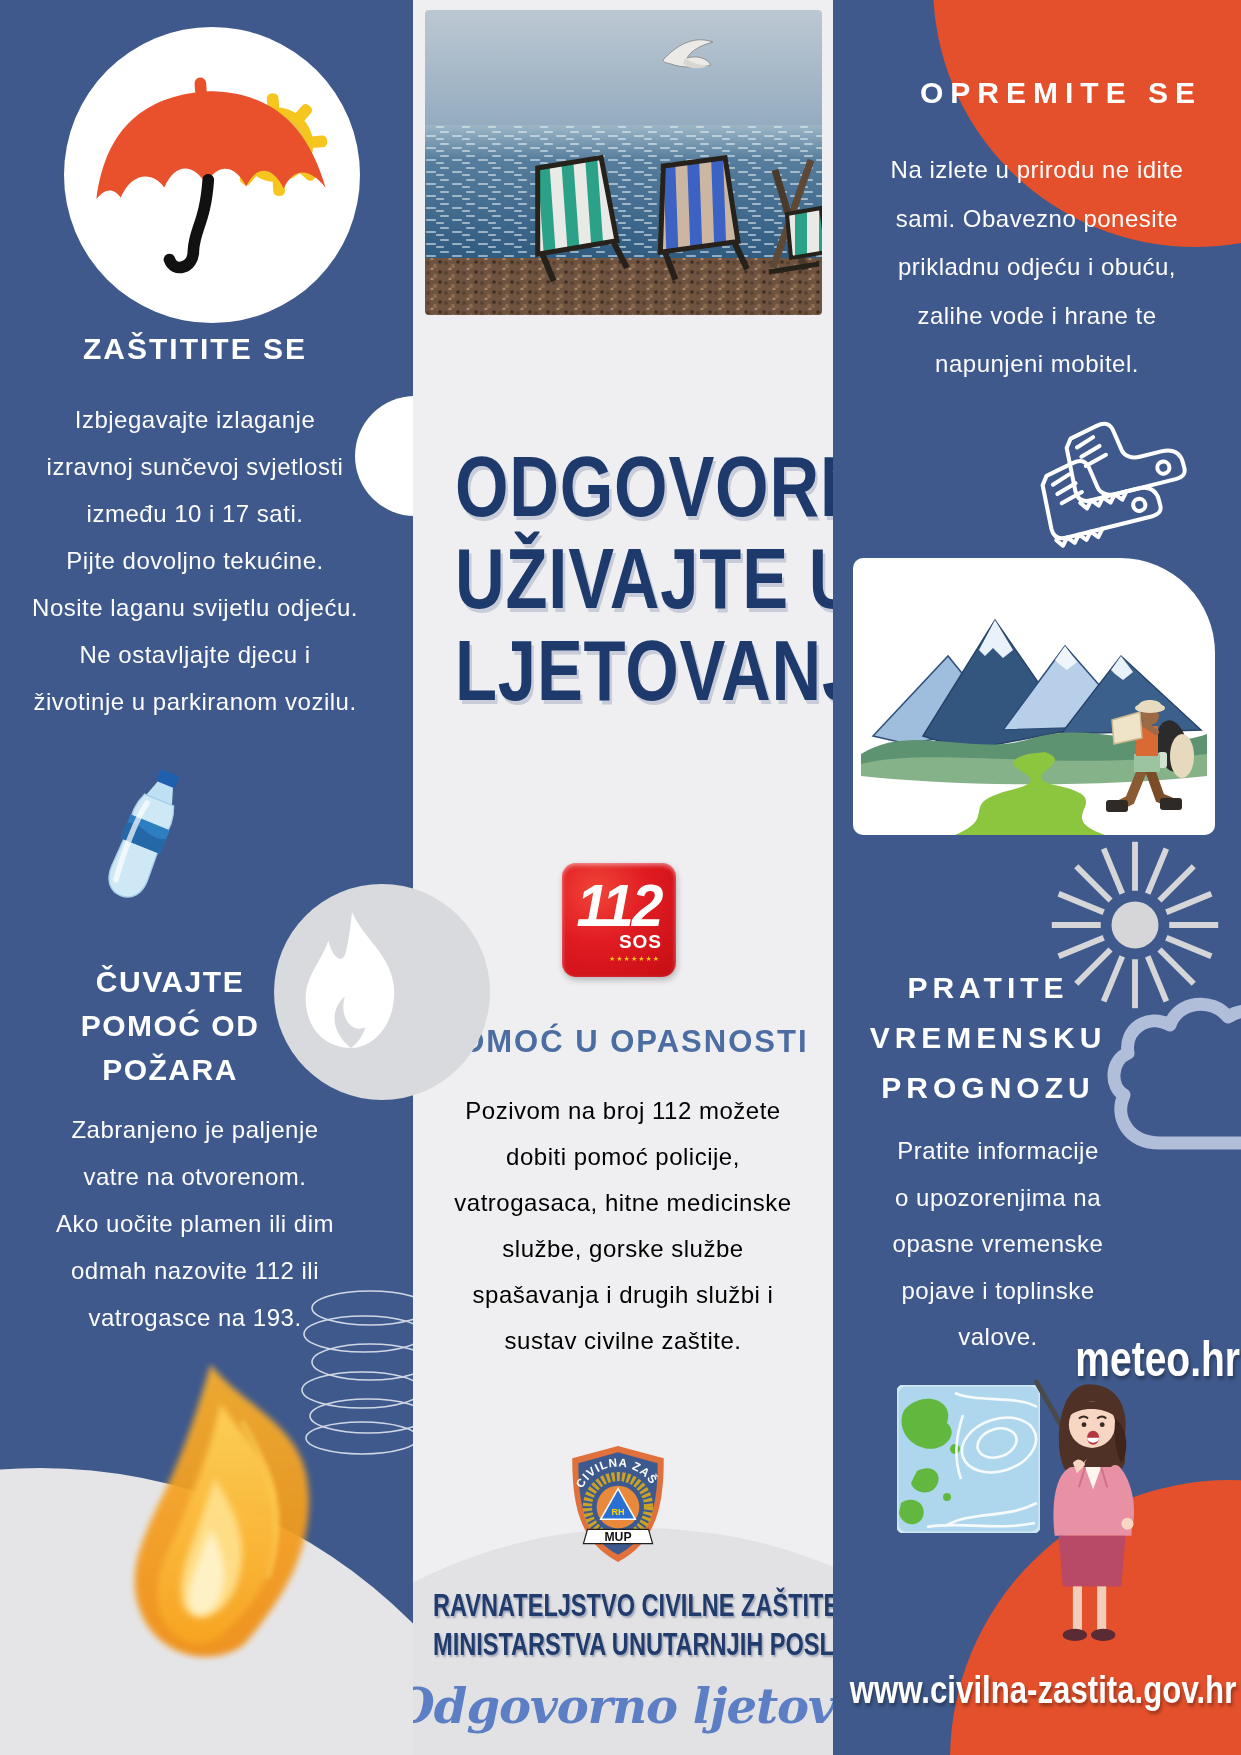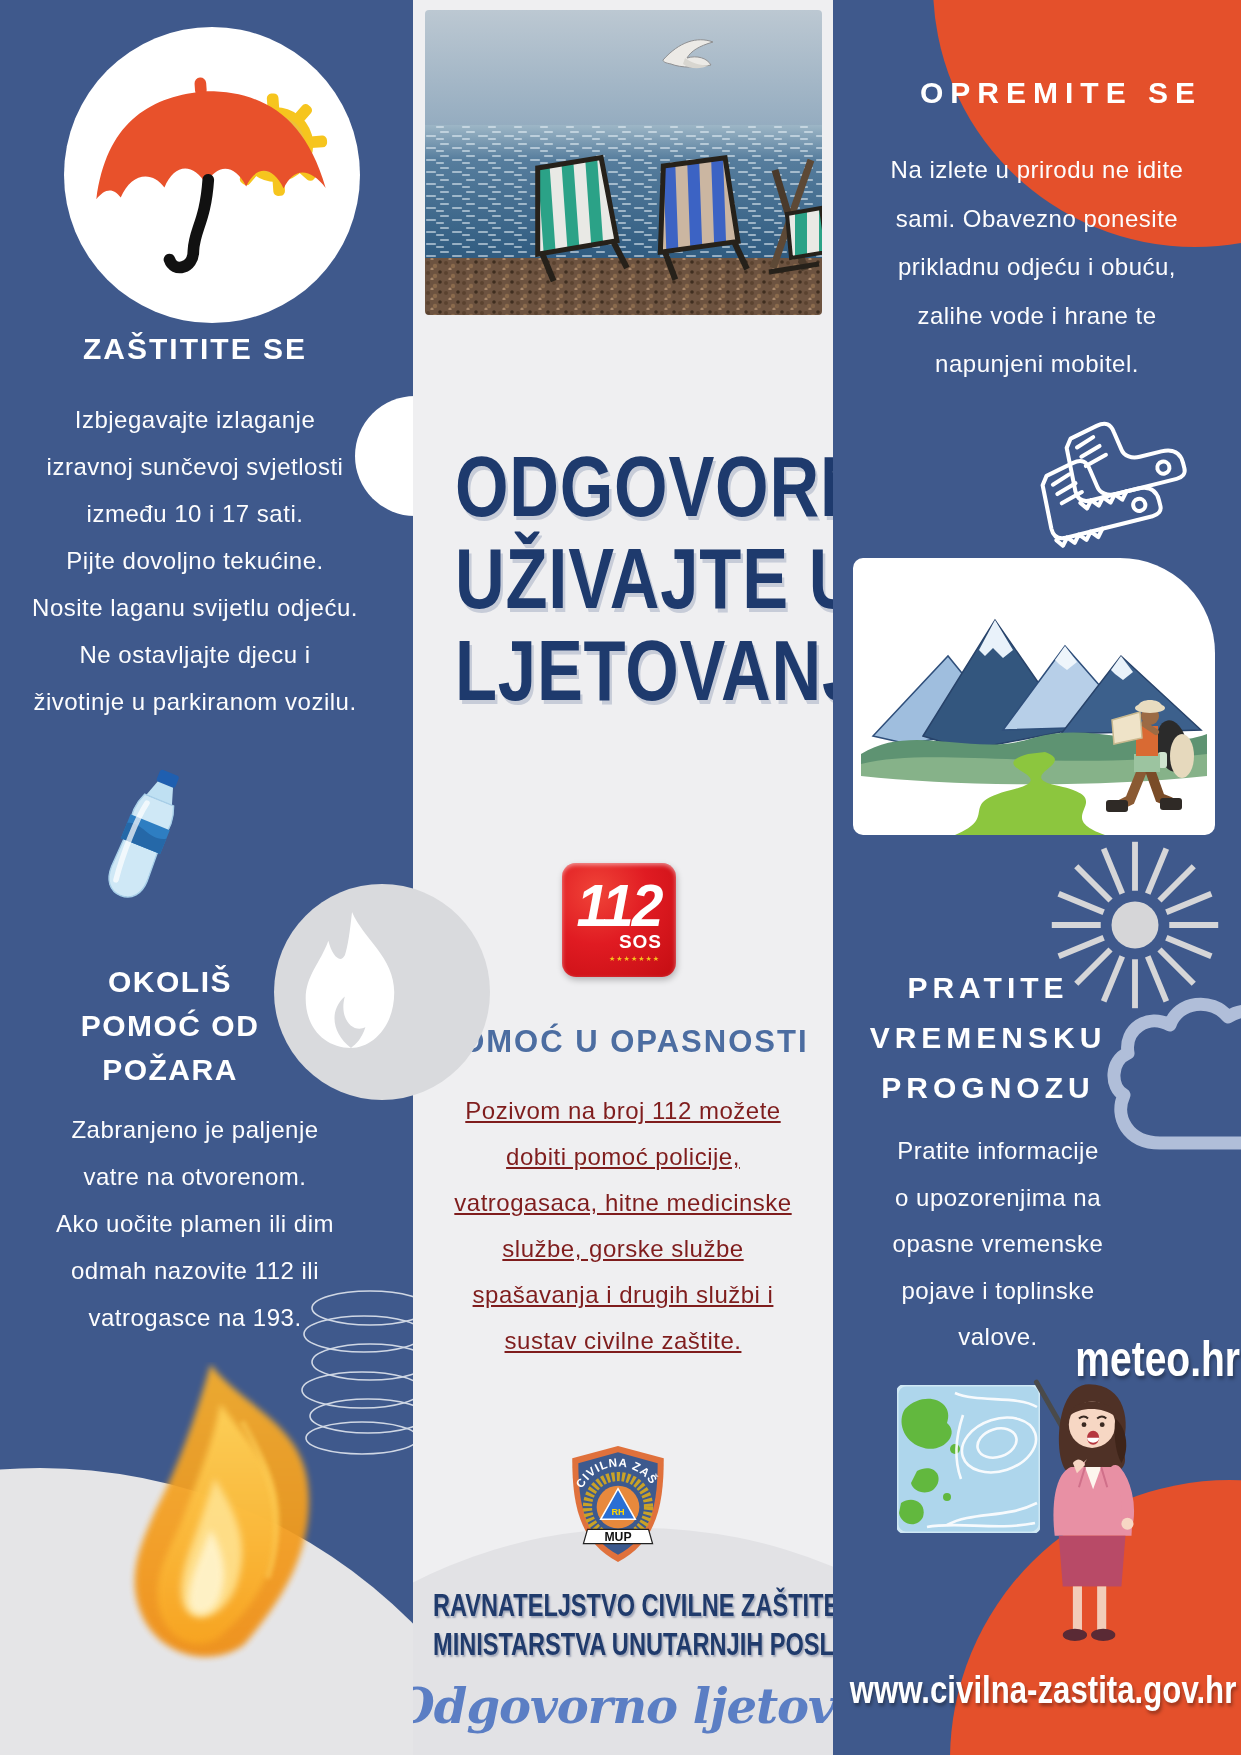--- a/index.html
+++ b/index.html
@@ -103,21 +103,21 @@
       <ellipse cx="72" cy="20" rx="58" ry="17"></ellipse>
       <ellipse cx="66" cy="46" rx="60" ry="18"></ellipse>
       <ellipse cx="72" cy="74" rx="58" ry="18"></ellipse>
       <ellipse cx="64" cy="102" rx="60" ry="18"></ellipse>
       <ellipse cx="70" cy="128" rx="58" ry="17"></ellipse>
       <ellipse cx="64" cy="150" rx="56" ry="16"></ellipse>
     </g>
   </svg>
 
   <div class="abs h" style="left:0;top:960px;width:340px;font-size:30px;line-height:44px;letter-spacing:1.5px;">
-    <div>OKOLIŠ</div>
+    <div>ČUVAJTE</div>
     <div>POMOĆ OD</div>
     <div>POŽARA</div>
   </div>
   <div class="abs body" style="left:-10px;top:1106px;width:410px;">
     <div class="ln">Zabranjeno je paljenje</div>
     <div class="ln">vatre na otvorenom.</div>
     <div class="ln">Ako uočite plamen ili dim</div>
     <div class="ln">odmah nazovite 112 ili</div>
     <div class="ln">vatrogasce na 193.</div>
   </div>
@@ -216,21 +216,21 @@
     </div>
 
     <div class="sos" style="left:149px;top:863px;width:114px;height:114px;border-radius:14px;">
       <div class="num">112</div>
       <div class="sub">SOS</div>
       <div class="stars">★★★★★★★</div>
     </div>
 
     <div class="abs" style="left:0;top:1024px;width:420px;text-align:center;font-size:31px;font-weight:700;
                 color:#4c6da1;letter-spacing:2px;">POMOĆ U OPASNOSTI</div>
-    <div class="abs body slate" style="left:-20px;top:1088px;width:460px;line-height:46px;color:#7f1d1d;text-decoration:underline;">
+    <div class="abs body slate" style="left:-20px;top:1088px;width:460px;line-height:46px;color:#000000;">
       <div class="ln">Pozivom na broj 112 možete</div>
       <div class="ln">dobiti pomoć policije,</div>
       <div class="ln">vatrogasaca, hitne medicinske</div>
       <div class="ln">službe, gorske službe</div>
       <div class="ln">spašavanja i drugih službi i</div>
       <div class="ln">sustav civilne zaštite.</div>
     </div>
 
     <div class="abs circle" style="left:-273px;top:1528px;width:1000px;height:1000px;background:#e2e2e5;"></div>
 

